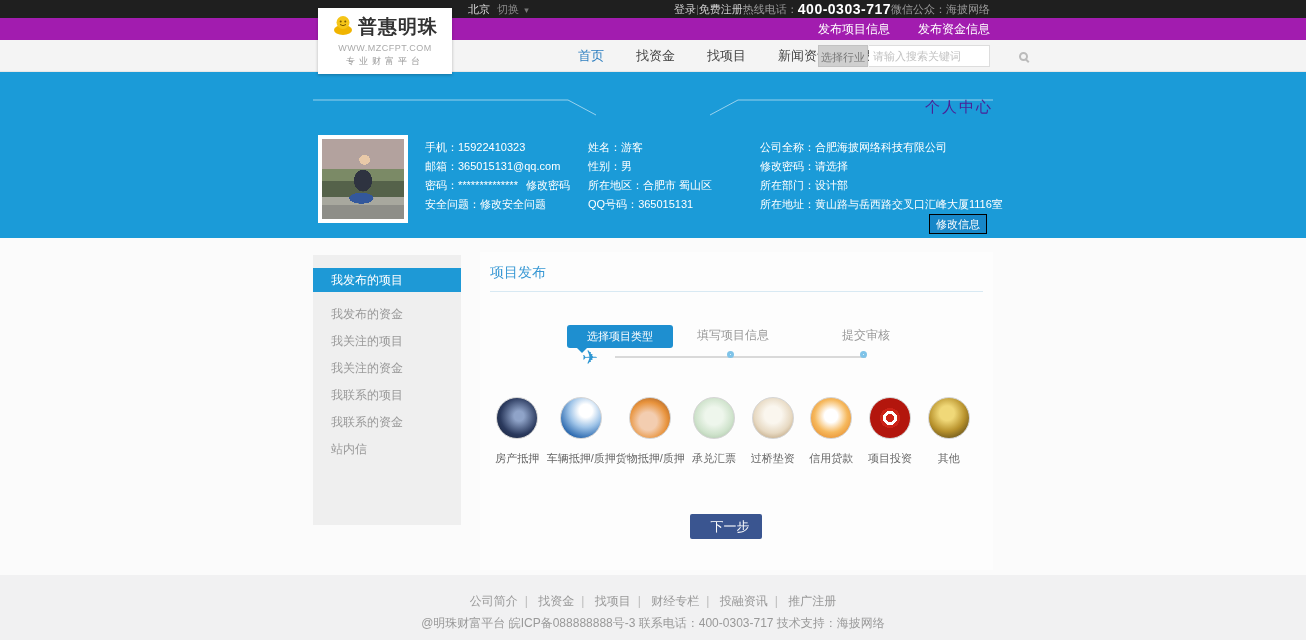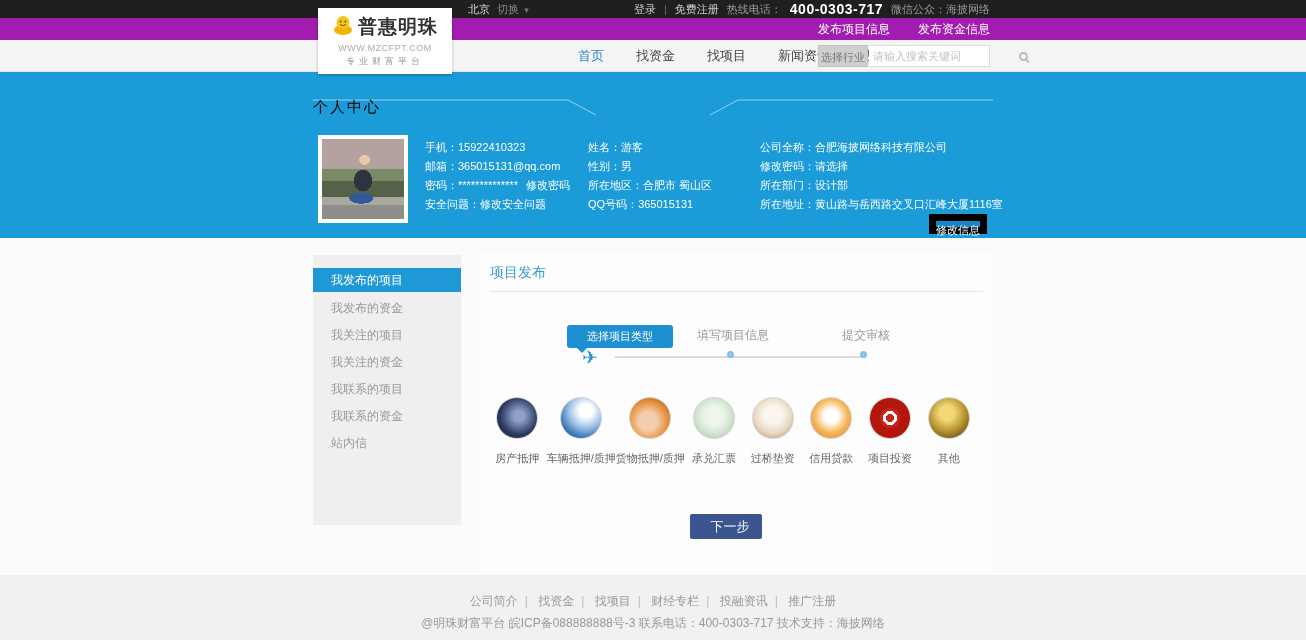--- a/index.html
+++ b/index.html
@@ -6,21 +6,21 @@
   html,body { width:1306px; height:640px; }
   body { font-family:"Liberation Sans","DejaVu Sans",sans-serif; background:#fbfbfb; position:relative; overflow:hidden; }
   .page { position:absolute; inset:0; width:1306px; height:640px; }
 
   
   .topbar { position:absolute; left:0; top:0; width:1306px; height:18px; background:#1f1f1f; font-size:11px; color:#ccc; }
   .city { position:absolute; left:468px; top:0; height:18px; line-height:18px; cursor:pointer; }
   .city .name { color:#ddd; }
   .city .muted { color:#888; margin-left:4px; }
   .city .caret { color:#777; font-size:9px; margin-left:2px; }
-  .top-right { position:absolute; right:316px; top:0; height:18px; line-height:18px; display:flex; align-items:center; gap:8px; }
+  .top-right { position:absolute; right:316px; top:0; height:18px; line-height:18px; display:flex; align-items:center; }
   .top-right a { color:#ccc; text-decoration:none; cursor:pointer; }
   .top-right .sep { color:#666; }
   .hotline-label, .wechat { color:#999; }
   .hotline-number { color:#fff; font-size:14px; font-weight:bold; letter-spacing:.5px; }
 
   
   .bluebar { position:absolute; left:0; top:18px; width:1306px; height:22px; background:#a21caf; }
   .bluebar-links { position:absolute; right:316px; top:0; height:22px; line-height:22px; display:flex; gap:28px; }
   .bluebar-links a { color:#fff; font-size:12px; text-decoration:none; cursor:pointer; }
 
@@ -42,41 +42,41 @@
   .logo-card { position:absolute; left:318px; top:8px; width:134px; height:66px; background:#fff; box-shadow:0 1px 3px rgba(0,0,0,.25); text-align:center; z-index:5; padding-top:6px; }
   .logo-row { display:flex; align-items:flex-end; justify-content:center; gap:4px; }
   .logo-name { font-size:19px; font-weight:bold; color:#333; letter-spacing:1px; }
   .logo-url { font-size:9px; color:#aaa; margin-top:3px; letter-spacing:.5px; }
   .logo-slogan { font-size:9px; color:#999; margin-top:2px; letter-spacing:4px; }
 
   
   .hero { position:absolute; left:0; top:72px; width:1306px; height:166px; background:#1b9bd8; }
   .hero-inner { position:absolute; left:313px; top:0; width:680px; height:166px; }
   .hero-decor { position:absolute; left:0; top:24px; width:680px; height:22px; }
-  .hero-title { position:absolute; left:0; top:26px; width:680px; text-align:left; color:#000000; font-size:15px; letter-spacing:2px; }
+  .hero-title { position:absolute; left:0; top:26px; width:680px; text-align:right; color:#4c1d95; font-size:15px; letter-spacing:2px; }
   .avatar { position:absolute; left:5px; top:63px; width:90px; height:88px; background:#fff; padding:4px; }
   .avatar-img { width:100%; height:100%;
     background:
       radial-gradient(ellipse 9px 8px at 52% 26%, #e8c9a8 0 60%, rgba(0,0,0,0) 61%),
       radial-gradient(ellipse 15px 18px at 50% 52%, #2e3340 0 60%, rgba(0,0,0,0) 61%),
       radial-gradient(ellipse 20px 9px at 48% 74%, #33589c 0 60%, rgba(0,0,0,0) 61%),
       linear-gradient(180deg, #b3a29e 0 38%, #7b8a66 38% 52%, #55624a 52% 72%, #a8a89e 72% 82%, #8e8e88 82% 100%);
   }
   .info-col { position:absolute; top:66px; font-size:11px; color:#fff; }
   .info-col .row { height:19px; line-height:19px; white-space:nowrap; }
   .info-col a { color:#fff; text-decoration:none; margin-left:8px; cursor:pointer; }
   .col1 { left:112px; } .col2 { left:275px; } .col3 { left:447px; }
-  .edit-btn { position:absolute; left:616px; top:142px; width:58px; height:20px; background:#1787c8; border:7px solid #000000;
+  .edit-btn { position:absolute; left:616px; top:142px; width:58px; height:20px; background:#1787c8; border:1px solid #000000;
     color:#fff; font-size:11px; line-height:18px; text-align:center; cursor:pointer; }
 
   
   .content { position:absolute; left:0; top:238px; width:1306px; height:337px; background:#fbfbfb; }
   .sidebar { position:absolute; left:313px; top:17px; width:148px; height:270px; background:#efefef; padding-top:13px; }
   .side-item { height:27px; line-height:27px; padding-left:18px; font-size:12px; color:#999; cursor:pointer; }
-  .side-item.active { height:24px; line-height:24px; background:#1e99d6; color:#fff; margin-bottom:3px; }
+  .side-item.active { height:24px; line-height:24px; background:#1e99d6; color:#fff; margin-bottom:9px; }
 
   .main { position:absolute; left:480px; top:14px; width:513px; height:318px; background:#fdfdfd; }
   .main-title { margin:12px 10px 0 10px; padding-bottom:9px; font-size:14px; color:#3898d4; border-bottom:1px solid #d8e9f3; }
 
   .steps { position:absolute; left:0; top:60px; width:513px; height:60px; }
   .step-badge { position:absolute; left:87px; top:13px; background:#1e8fd0; color:#fff; font-size:11px; padding:4px 20px; border-radius:3px; }
   .step-badge::after { content:""; position:absolute; left:10px; bottom:-5px; border-left:5px solid transparent; border-right:5px solid transparent; border-top:5px solid #1e8fd0; }
   .plane-icon { position:absolute; left:102px; top:34px; font-size:19px; color:#2e97d3; }
   .step-line { position:absolute; left:135px; top:44px; width:251px; height:2px; background:#d9d9d9; }
   .step-dot { position:absolute; top:39px; width:7px; height:7px; background:#fff; border:3px solid #7fc3e8; border-radius:50%; }

